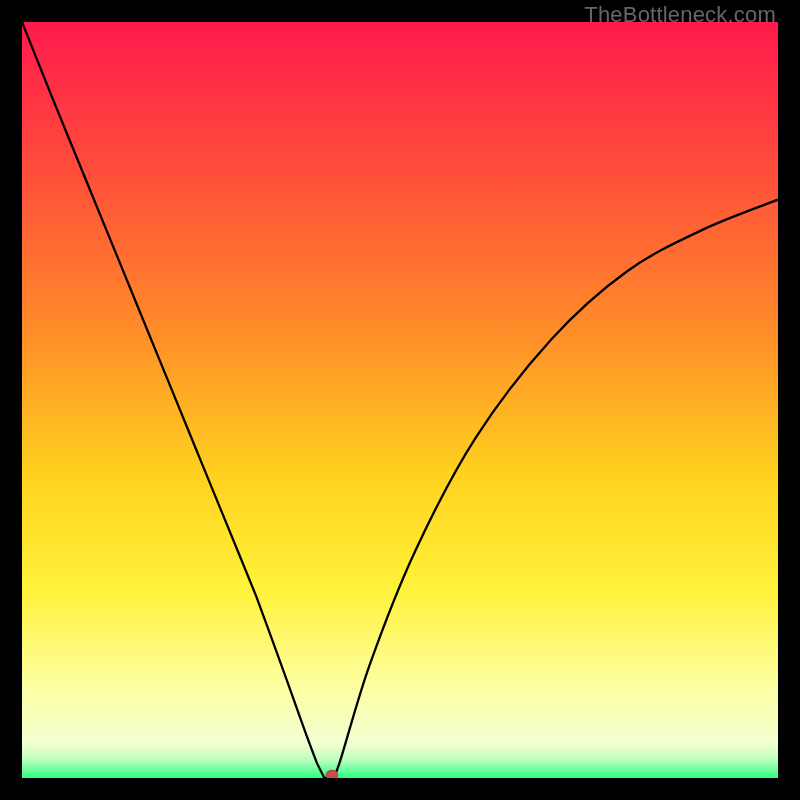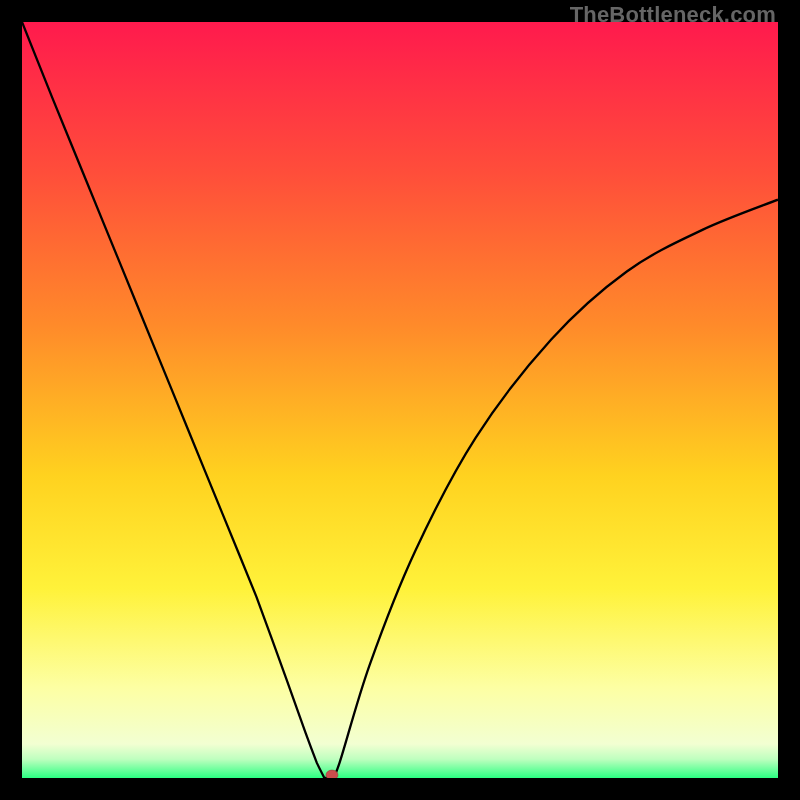--- a/index.html
+++ b/index.html
@@ -25,21 +25,21 @@
     top: 0;
     width: 756px;
     height: 756px;
   }
   .watermark {
     position: absolute;
     top: 2px;
     right: 24px;
     color: #666;
     font-size: 22px;
-    font-weight: 700;
+    font-weight: 400;
     letter-spacing: 0.2px;
   }
   svg { display: block; }
 </style>
 </head>
 <body>
 
 <div class="watermark">TheBottleneck.com</div>
 
 <div class="frame">

